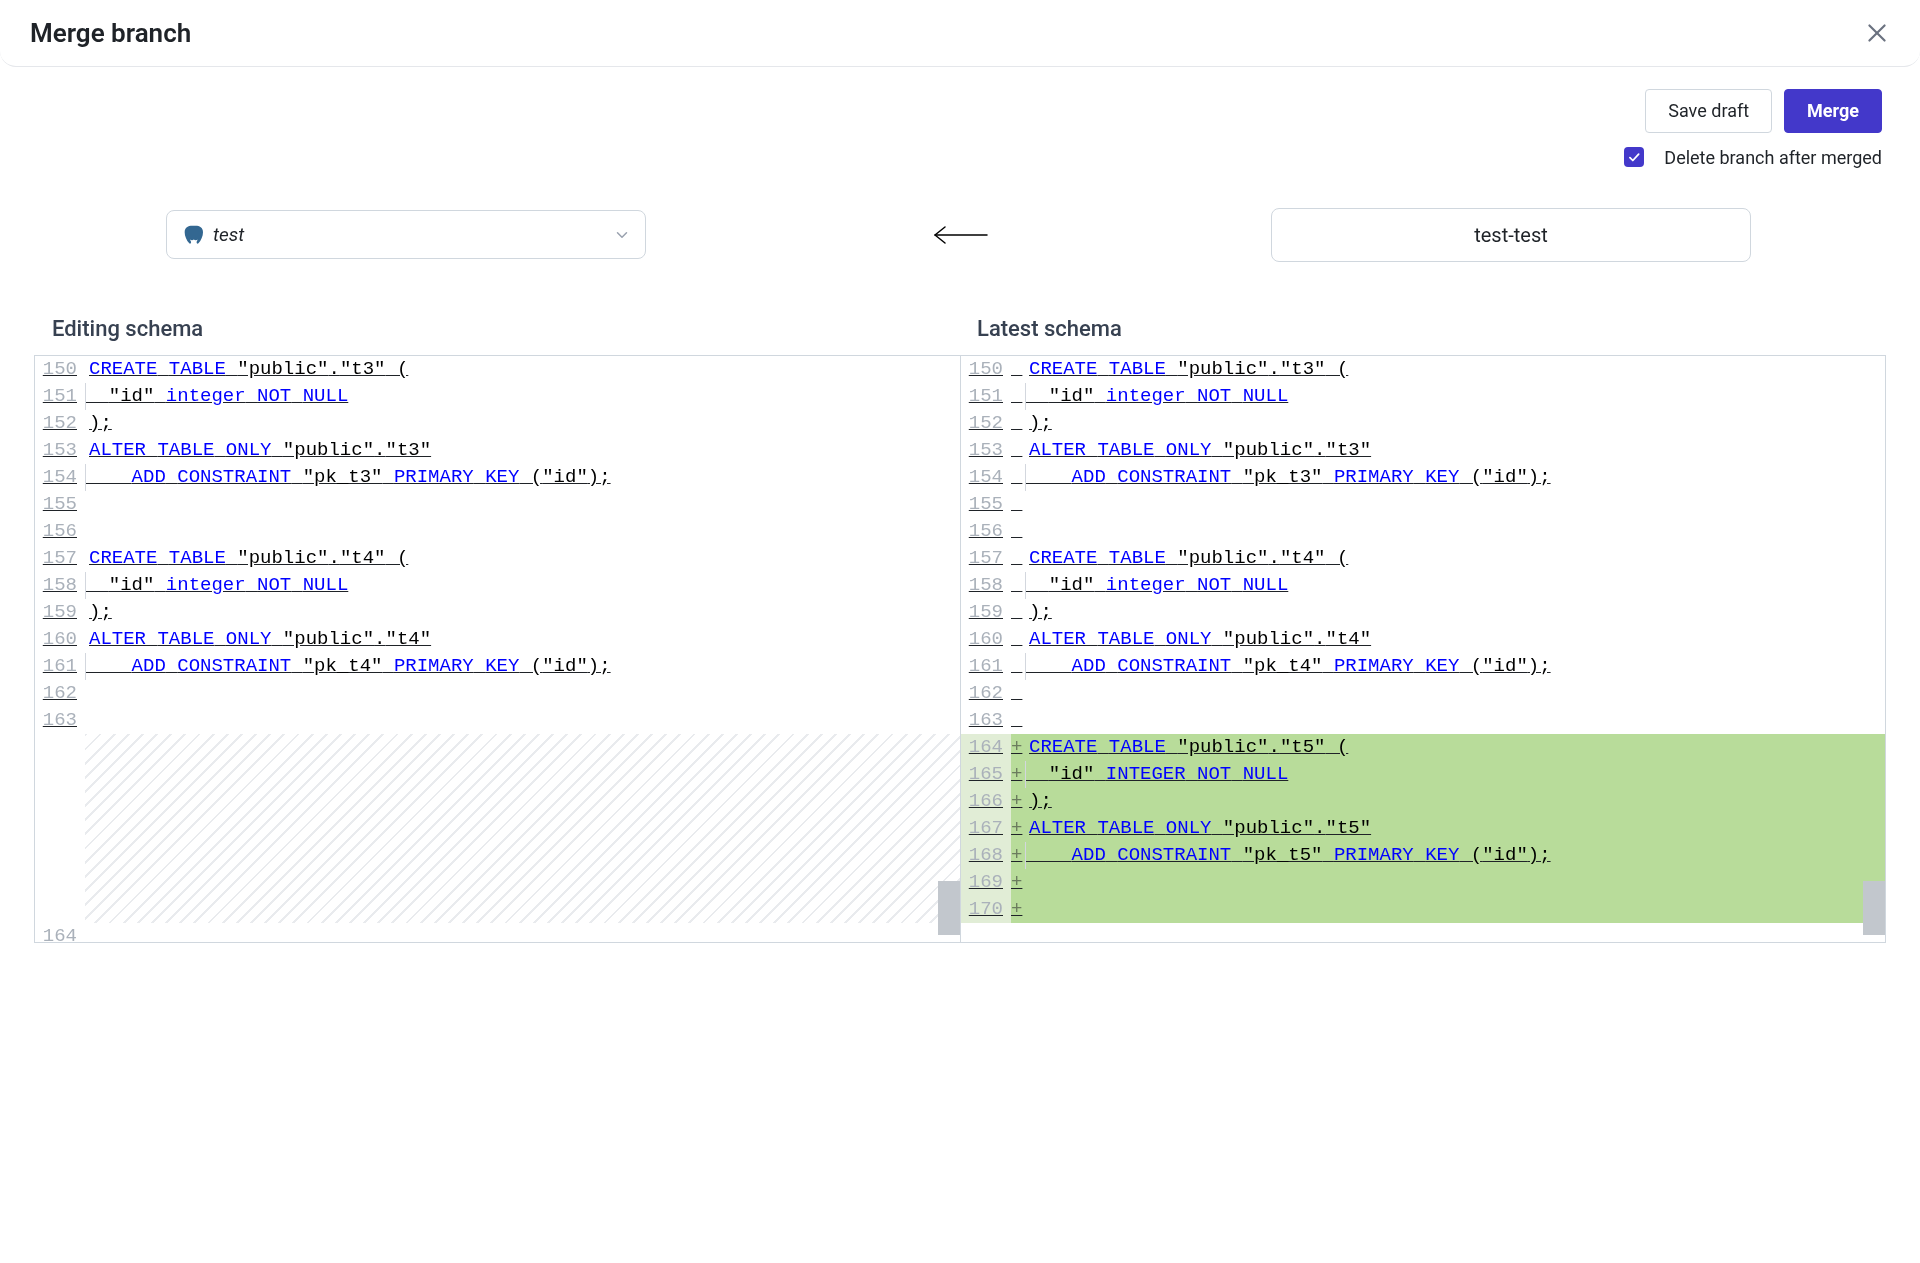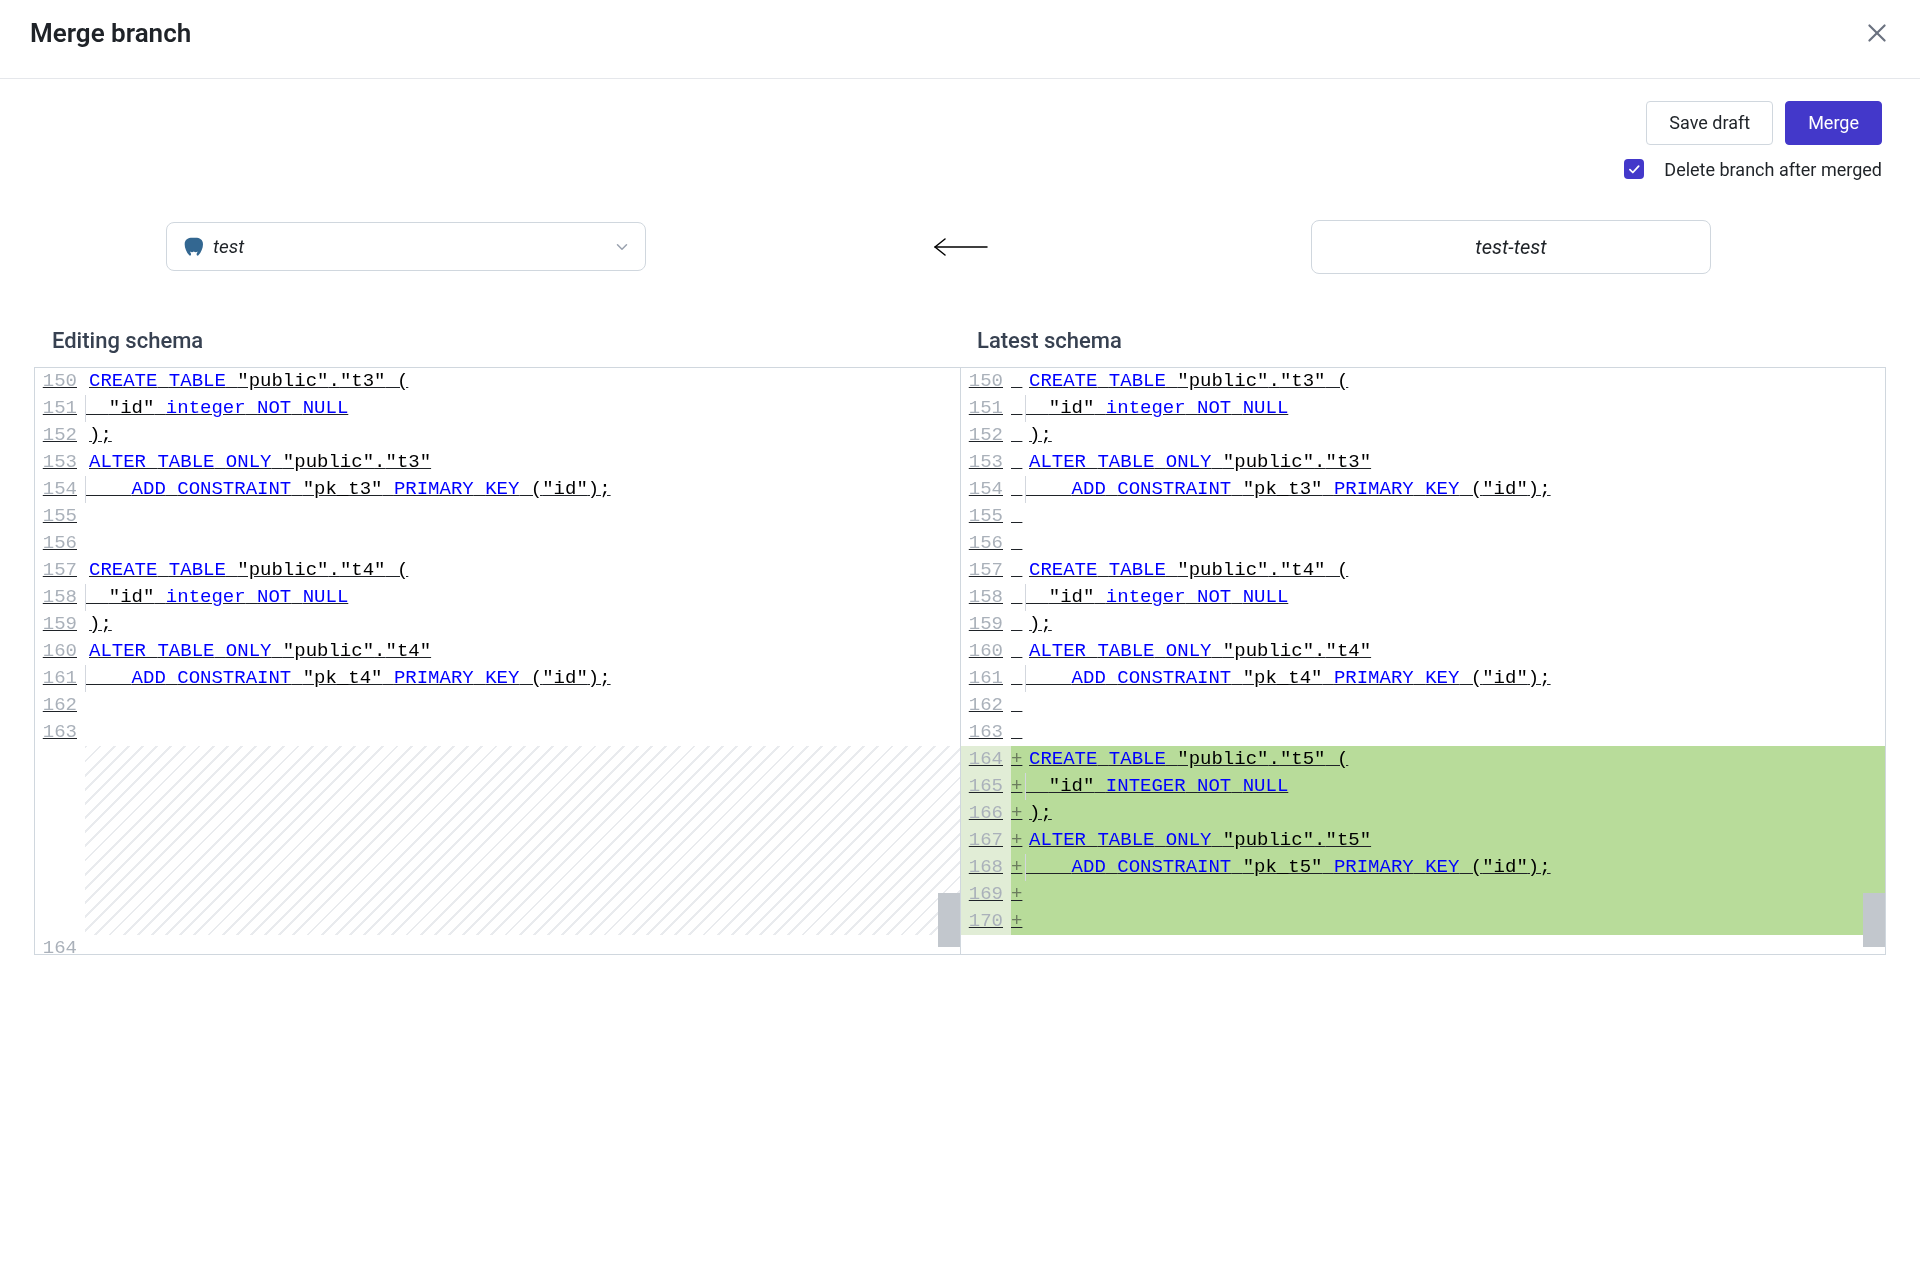--- a/index.html
+++ b/index.html
@@ -27,22 +27,23 @@
     color: var(--text);
     background: #fff;
     font-size: 16px;
     width: 1920px;
   }
 
   .header {
     display: flex;
     align-items: center;
     justify-content: space-between;
-    padding: 18px 30px 30px 30px;
+    padding: 18px 30px 18px 30px;
     border-bottom: 1px solid #e5e7eb;
+    border-radius: 16px;
   }
   .header h1 {
     font-size: 26px;
     font-weight: 600;
     margin: 0;
   }
   .close-icon {
     cursor: pointer;
     color: #6b7280;
     display: inline-flex;
@@ -70,21 +71,21 @@
   }
   .btn-secondary {
     background: #fff;
     border: 1px solid var(--border);
     color: var(--text);
   }
   .btn-primary {
     background: var(--accent);
     border: 1px solid var(--accent);
     color: #fff;
-    font-weight: 400;
+    font-weight: 700;
   }
   .delete-row {
     display: flex;
     align-items: center;
     gap: 20px;
     font-size: 18px;
   }
   .cb {
     width: 20px; height: 20px;
     border-radius: 4px;
@@ -121,24 +122,23 @@
     width: 22px; height: 22px;
     display: inline-flex;
   }
   .chev { color: #9aa2af; display: inline-flex; }
   .chev svg { width: 18px; height: 18px; }
 
   .readonly-box {
     border: 1px solid var(--border);
     border-radius: 8px;
     padding: 14px 14px;
-    width: 400px;
+    width: 480px;
     font-size: 20px;
     text-align: center;
-    font-style: italic;
   }
 
   .arrow-col {
     display: flex;
     justify-content: center;
     align-items: center;
     color: #000;
   }
   .arrow-col svg { width: 58px; height: 22px; }
 

